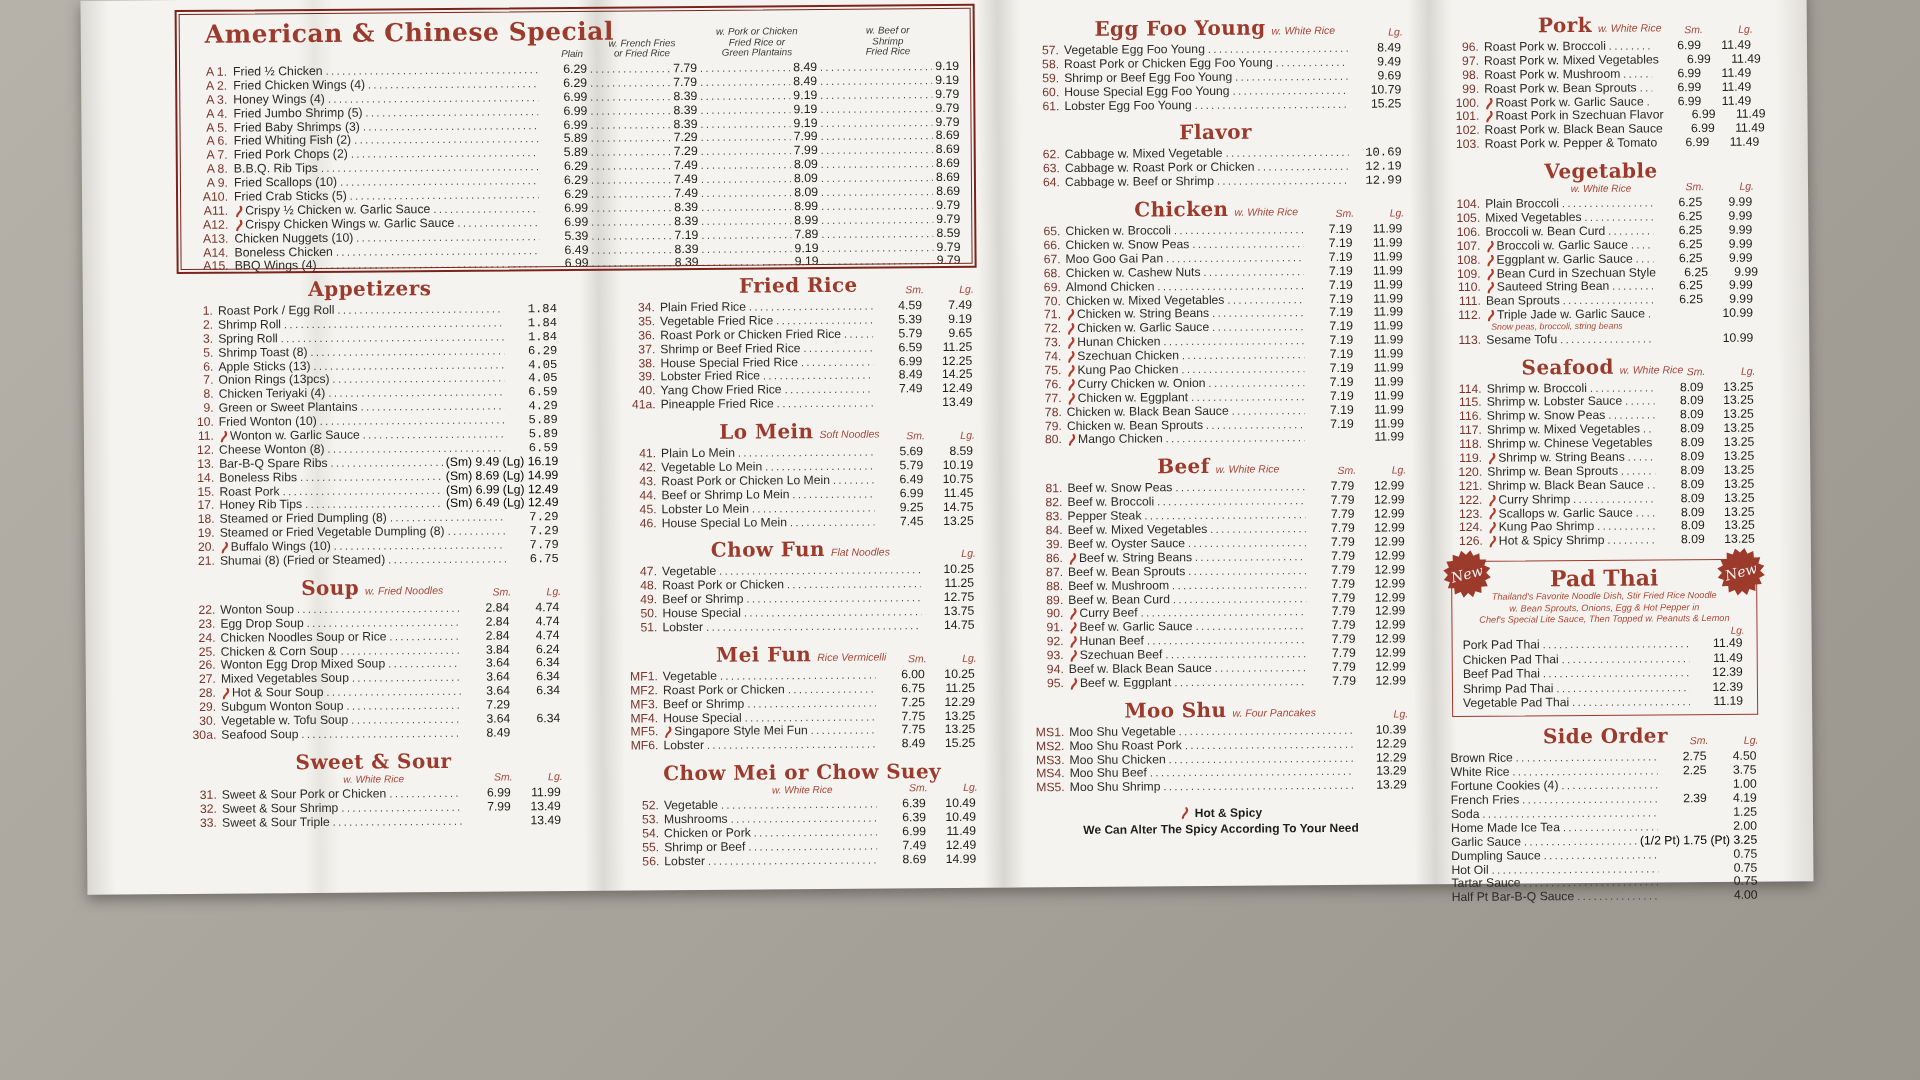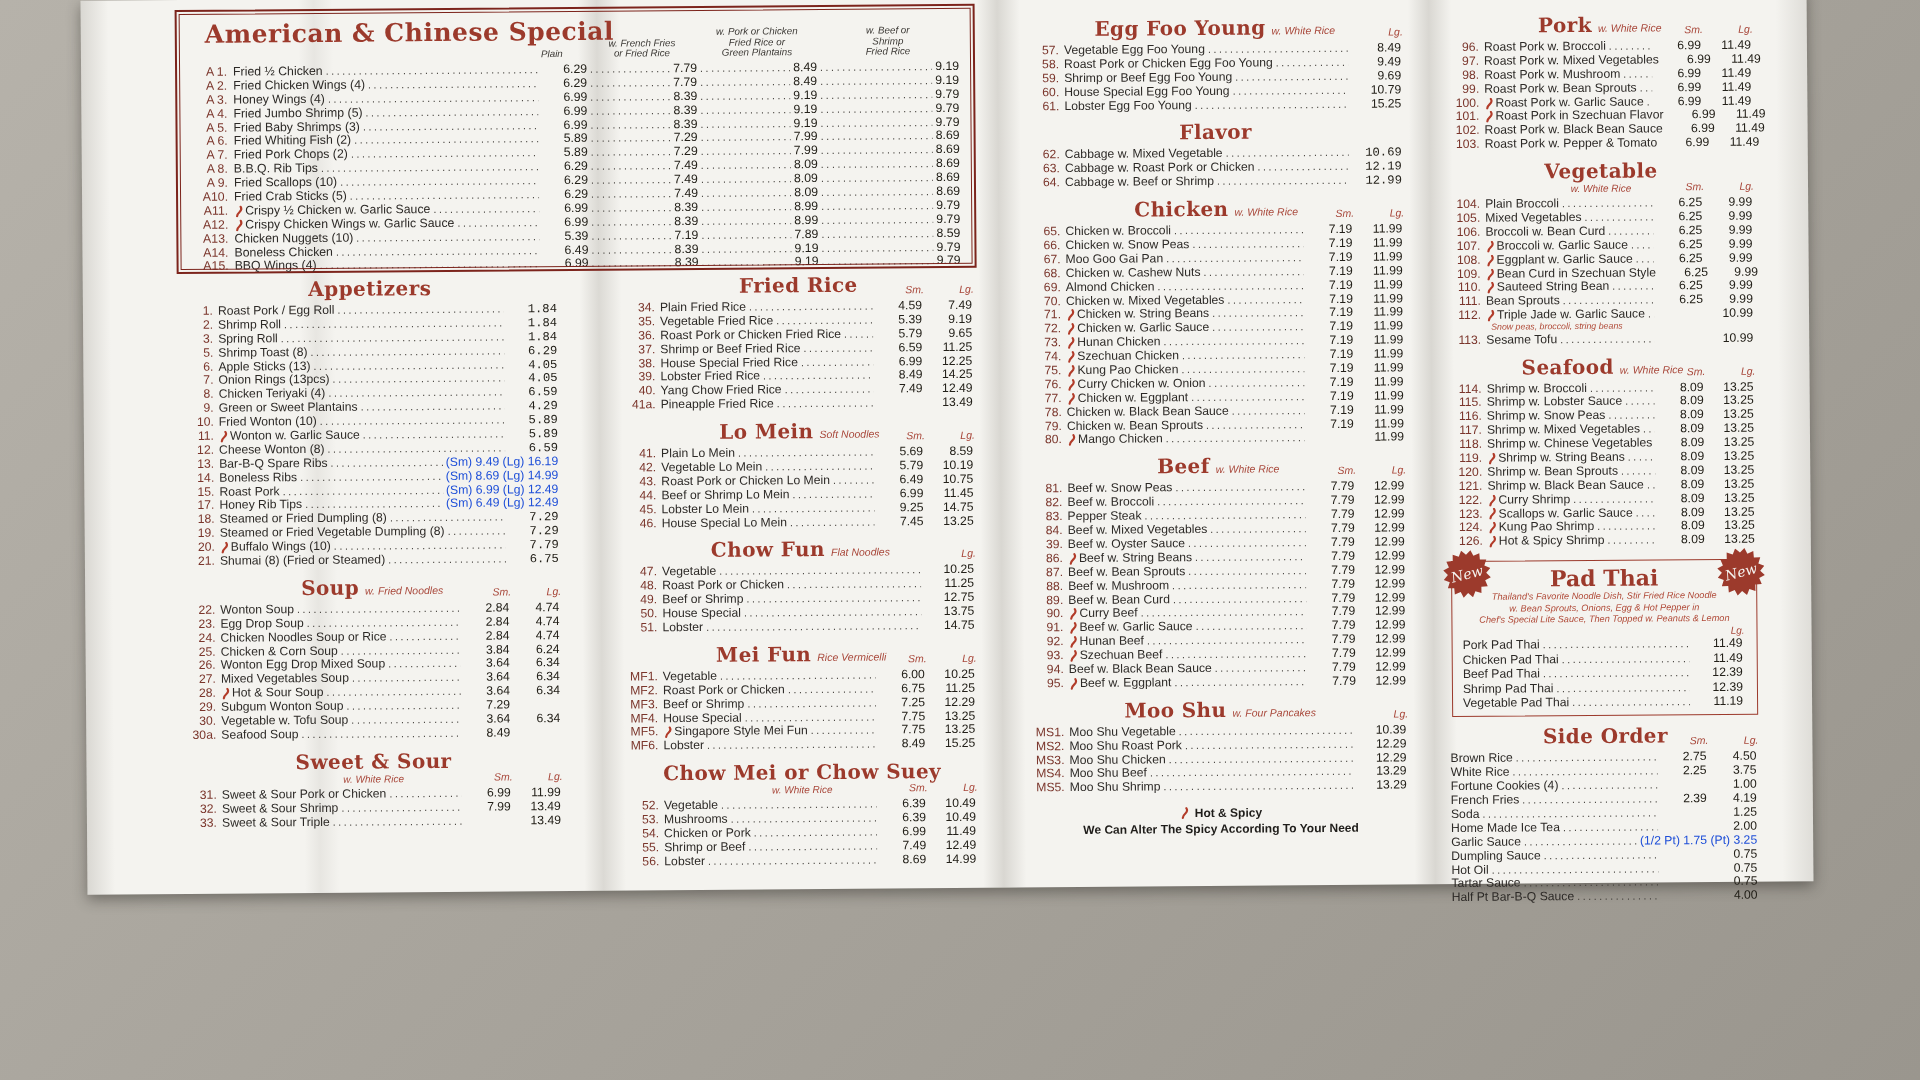--- a/index.html
+++ b/index.html
@@ -17,36 +17,36 @@
   
   .special{position:absolute;left:94px;top:10px;width:800px;height:264px;border:2px solid #7c241c;
            padding:6px 14px 6px 12px;box-sizing:border-box;}
   .special::before{content:"";position:absolute;inset:2px;border:1px solid #7c241c;pointer-events:none;}
   .sp-top{position:relative;height:48px;}
   .special-title{position:absolute;left:16px;top:2px;font-family:"DejaVu Serif",serif;font-weight:bold;
                  font-size:25px;color:#9c3a2c;letter-spacing:.5px;white-space:nowrap;}
   .sphead{position:absolute;right:0;top:0;display:grid;grid-template-columns:46px 110px 120px 142px;
           width:418px;height:46px;align-items:end;}
   .sphead .h{font-style:italic;font-size:9.8px;line-height:10.6px;color:#3d3a36;white-space:pre-line;text-align:center;padding-bottom:1px;}
-  .sphead .h1{text-align:left;padding-right:4px;}
+  .sphead .h1{text-align:right;padding-right:4px;}
   .sprow{display:grid;grid-template-columns:44px auto 1fr 46px 110px 120px 142px;align-items:baseline;
          height:13.9px;line-height:13.9px;font-size:12.3px;color:#2c2926;}
   .sprow .num{text-align:right;padding-left:4px;}
   
   .num{color:#7a352b;flex:none;width:34px;text-align:right;margin-right:5px;}
   .nm{flex:none;white-space:nowrap;color:#2c2926;}
   .nmw{display:flex;align-items:baseline;white-space:nowrap;}
   .dots{flex:1 1 0;min-width:0;overflow:hidden;white-space:nowrap;margin:0 3px;color:#45413c;}
   .dots::after{content:"........................................................................................................................";letter-spacing:2.6px;font-size:10.5px;}
   .p{flex:none;width:46px;text-align:right;color:#232019;}
   .p.lgc{width:50px;}
   .p.one{width:50px;font-family:Liberation Mono, monospace;}
   .pc{display:flex;align-items:baseline;}
   .pc .v{flex:none;text-align:right;color:#232019;}
-  .inl{flex:none;white-space:nowrap;color:#1d4ed8;text-align:right;}
+  .inl{flex:none;white-space:nowrap;color:#000000;text-align:right;}
   .pep{flex:none;width:10px;align-self:center;margin-right:1px;display:inline-flex;}
   .panel{position:absolute;}
   #panel-0{left:96px;top:278px;width:382px;}
   #panel-1{left:538px;top:278px;width:355px;}
   #panel-2{left:944px;top:24px;width:380px;}
   #panel-3{left:1364px;top:24px;width:310px;}
   .row{display:flex;align-items:baseline;height:13.9px;line-height:13.9px;font-size:12.2px;padding-right:4px;}
   .sec-head{position:relative;text-align:center;margin:8px 0 3px;}
   .panel > .sec-head:first-child{margin-top:0;}
   .sec-title{font-family:"DejaVu Serif",serif;font-weight:bold;font-size:20px;color:#9c3a2c;letter-spacing:.4px;}

